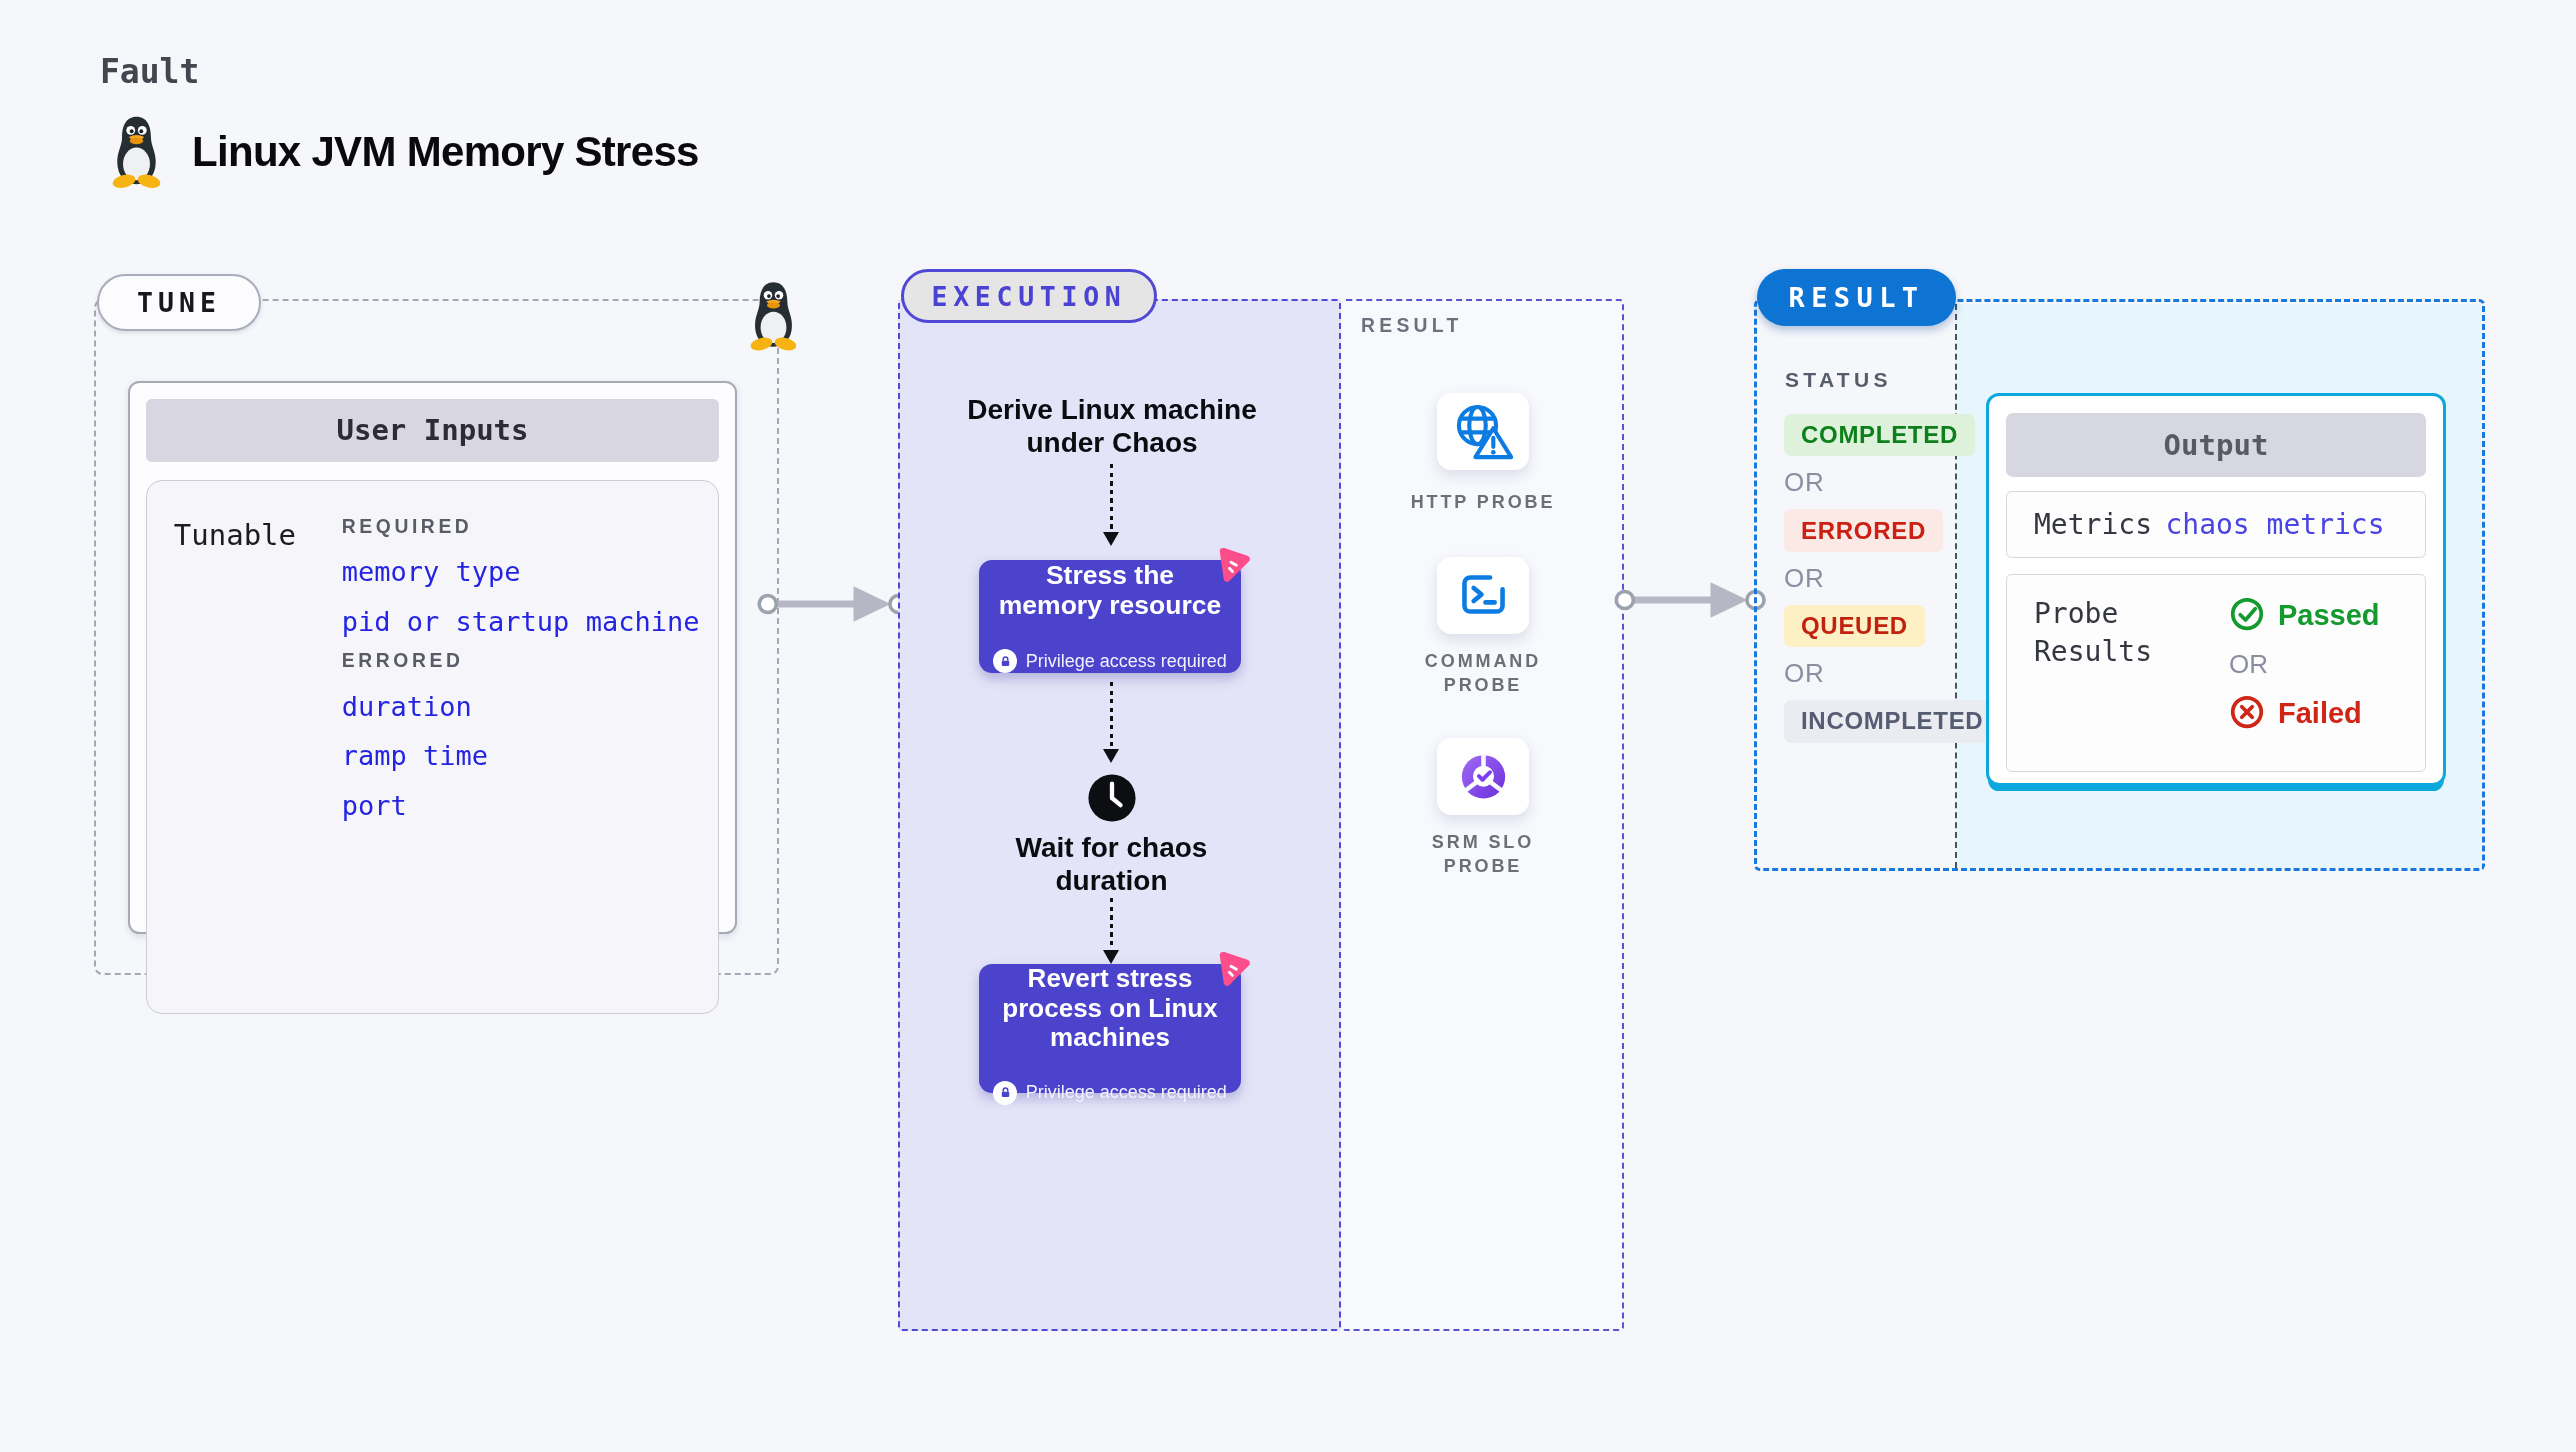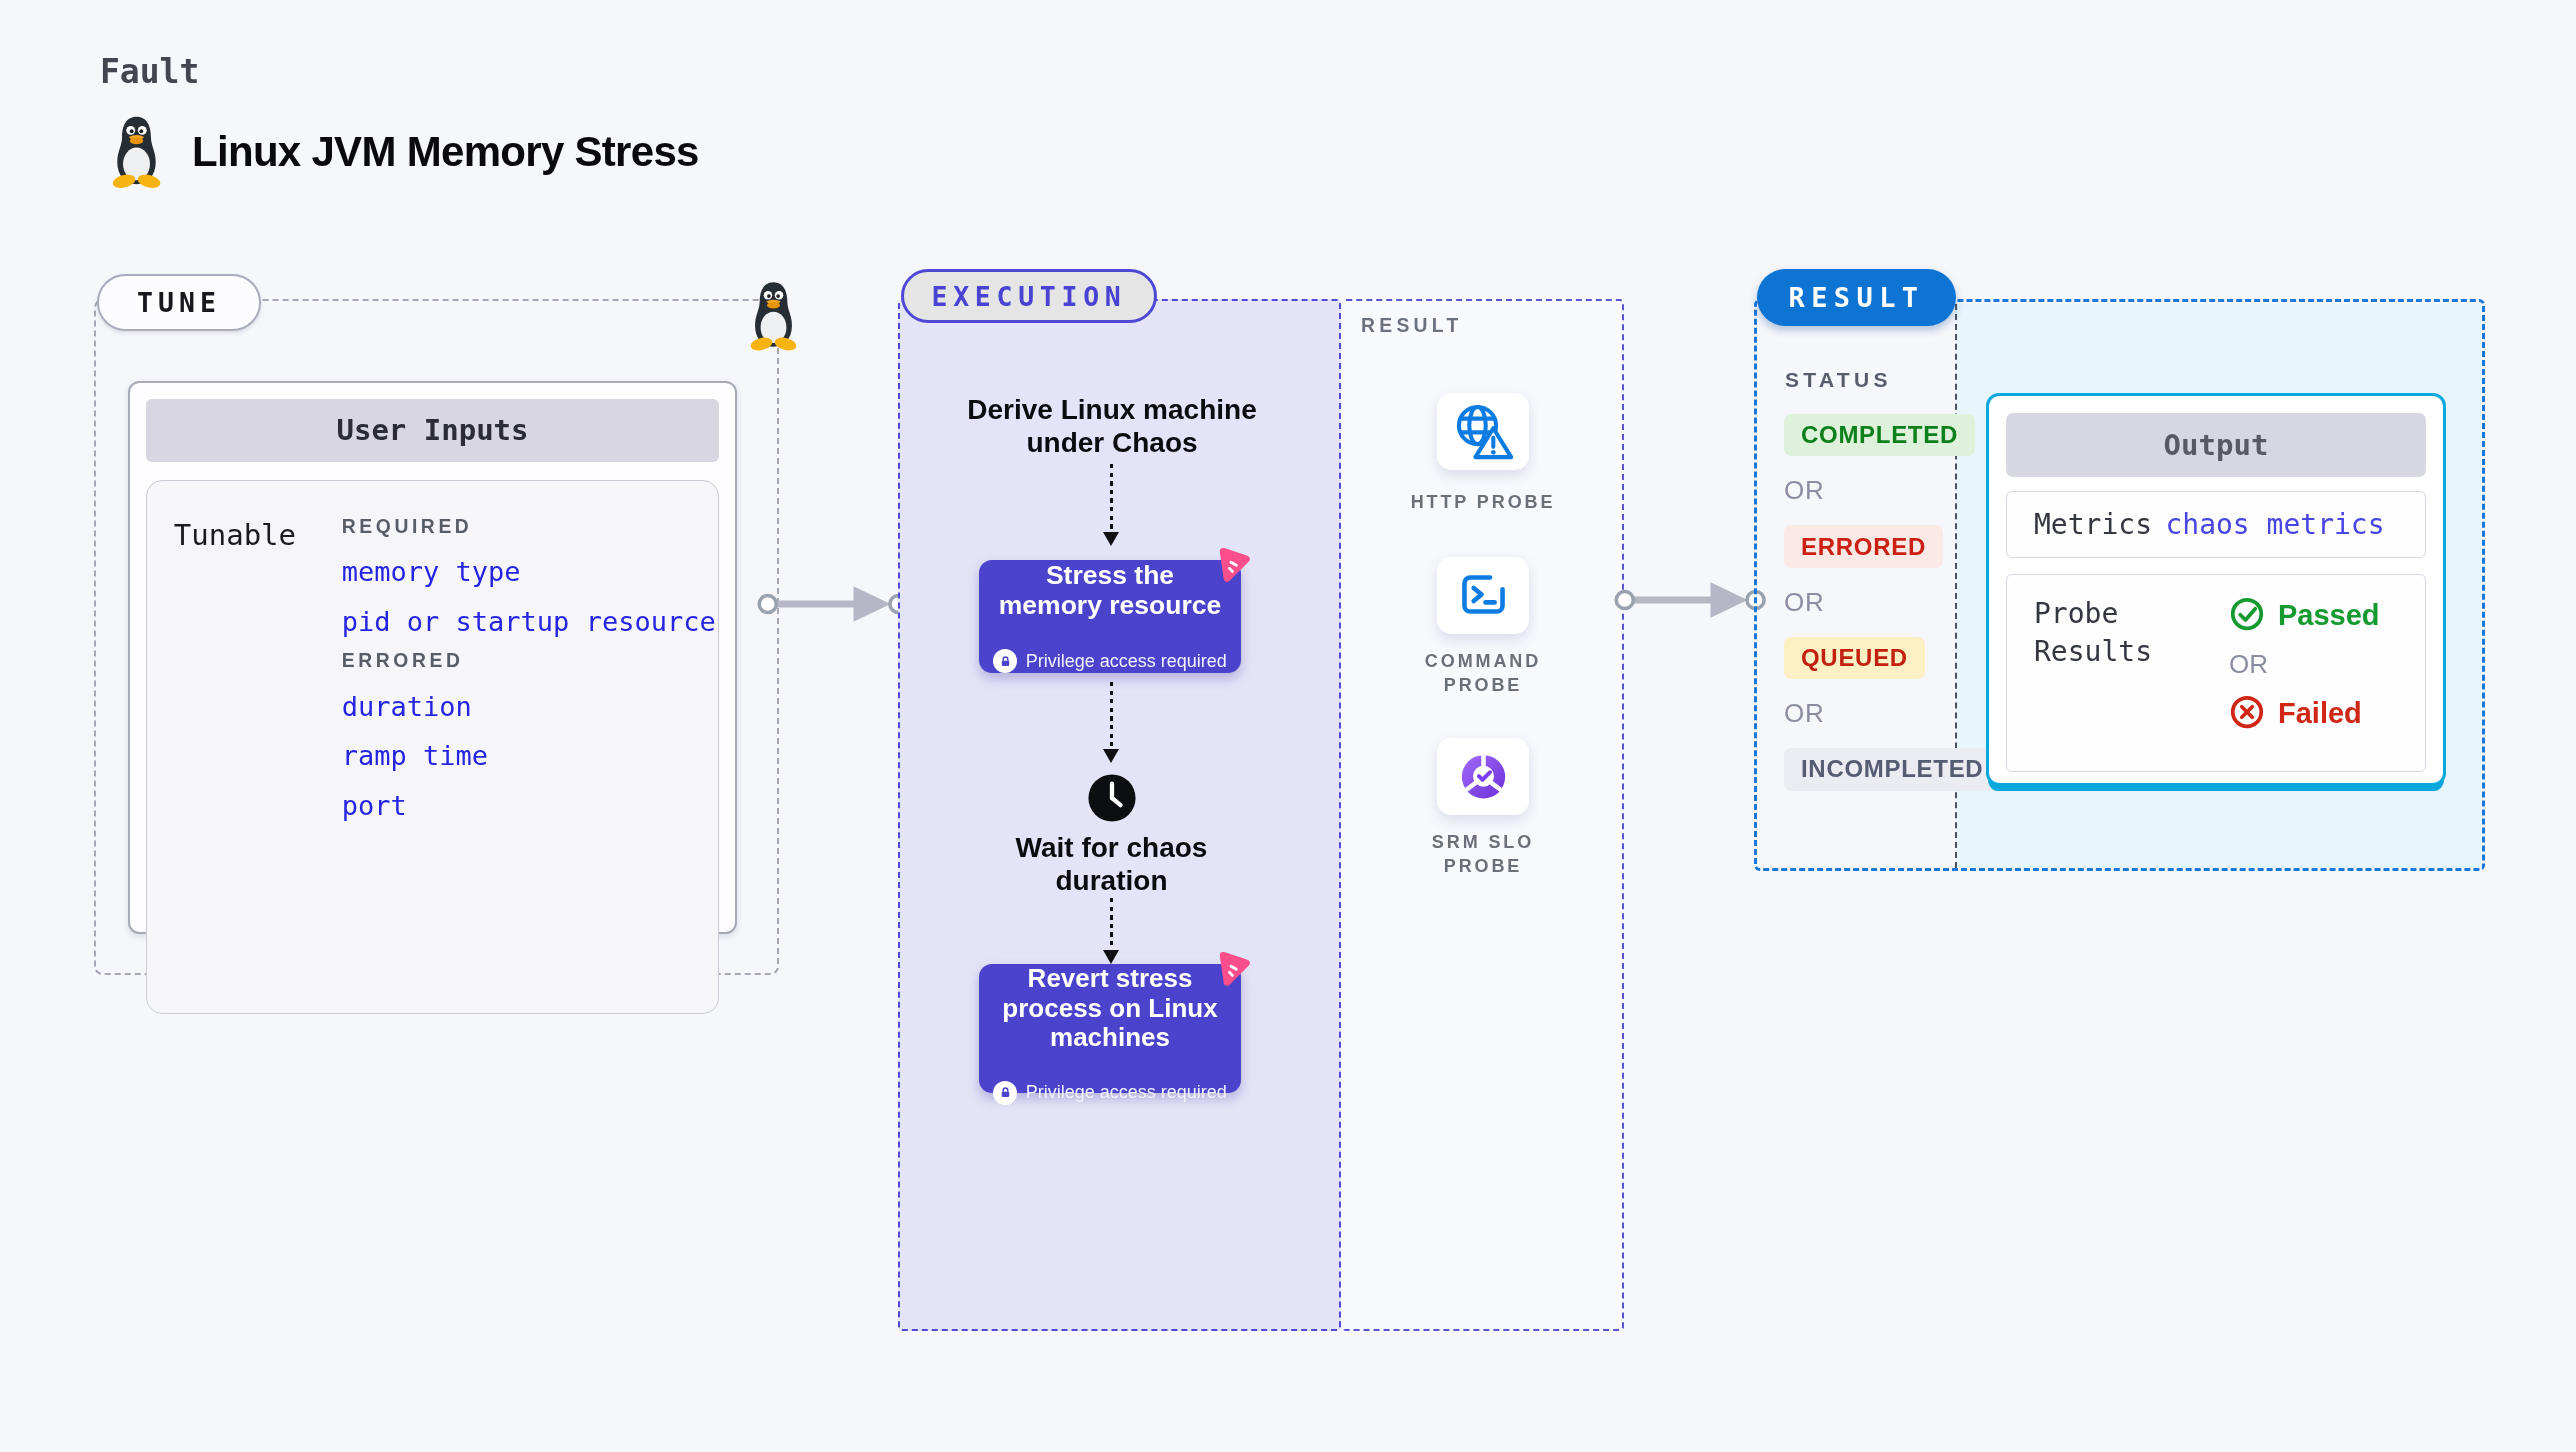--- a/index.html
+++ b/index.html
@@ -63,21 +63,21 @@
 
   
   .result-box{position:absolute;left:1754px;top:299px;width:731px;height:572px;
               border:3.6px dashed #1878dc;border-radius:5.7px;box-sizing:border-box;}
   .result-pill{position:absolute;left:1757px;top:269px;width:199px;height:57px;background:#0e74d4;border-radius:33px;
                display:flex;align-items:center;justify-content:center;font-size:27px;font-weight:bold;
                letter-spacing:6.4px;color:#ffffff;box-shadow:0 4.3px 8.6px rgba(10,70,150,.3);}
   .result-blue-panel{position:absolute;left:1956px;top:304px;width:526px;height:564px;background:#e7f5fc;}
   .result-sep{position:absolute;left:1955px;top:304px;height:564px;width:0;border-left:2.1px dashed #4a5160;}
   .status-heading{position:absolute;left:1785px;top:368px;font-size:21px;font-weight:700;letter-spacing:4.3px;color:#565c69;}
-  .status-col{position:absolute;left:1784px;top:414px;display:flex;flex-direction:column;align-items:flex-start;gap:19px;}
+  .status-col{position:absolute;left:1784px;top:414px;display:flex;flex-direction:column;align-items:flex-start;gap:11px;}
   .status-badge{font-size:24px;font-weight:800;padding:7.2px 17px;border-radius:7.2px;letter-spacing:0.7px;}
   .badge-completed{color:#0d7f1b;background:#def1da;}
   .badge-errored{color:#cb2013;background:#fbe9e6;}
   .badge-queued{color:#c32110;background:#fcf0c4;}
   .badge-incompleted{color:#565c72;background:#ebecf2;}
   .or-label{font-size:26px;color:#8b8ea0;font-weight:500;letter-spacing:0.7px;}
 
   .output-card{position:absolute;left:1986px;top:393px;width:460px;height:393px;background:#ffffff;
                border:3.6px solid #0ba8de;border-radius:13px;box-sizing:border-box;
                box-shadow:0 7.2px 0 -2.1px #0ba8de;}
@@ -138,21 +138,21 @@
     </svg>
   </div>
 
   <div class="ui-card">
     <div class="ui-header mono">User Inputs</div>
     <div class="ui-inner">
       <div class="tunable mono">Tunable</div>
       <div class="param-col">
         <div class="param-heading">REQUIRED</div>
         <div class="param-item mono">memory type</div>
-        <div class="param-item mono">pid or startup resource</div>
+        <div class="param-item mono">pid or startup machine</div>
         <div class="param-heading">ERRORED</div>
         <div class="param-item mono">duration</div>
         <div class="param-item mono">ramp time</div>
         <div class="param-item mono">port</div>
       </div>
     </div>
   </div>
 
   <div class="flow-arrow" style="left:756px;top:579px;">
     <svg width="155" height="50" viewBox="0 0 216 70">

